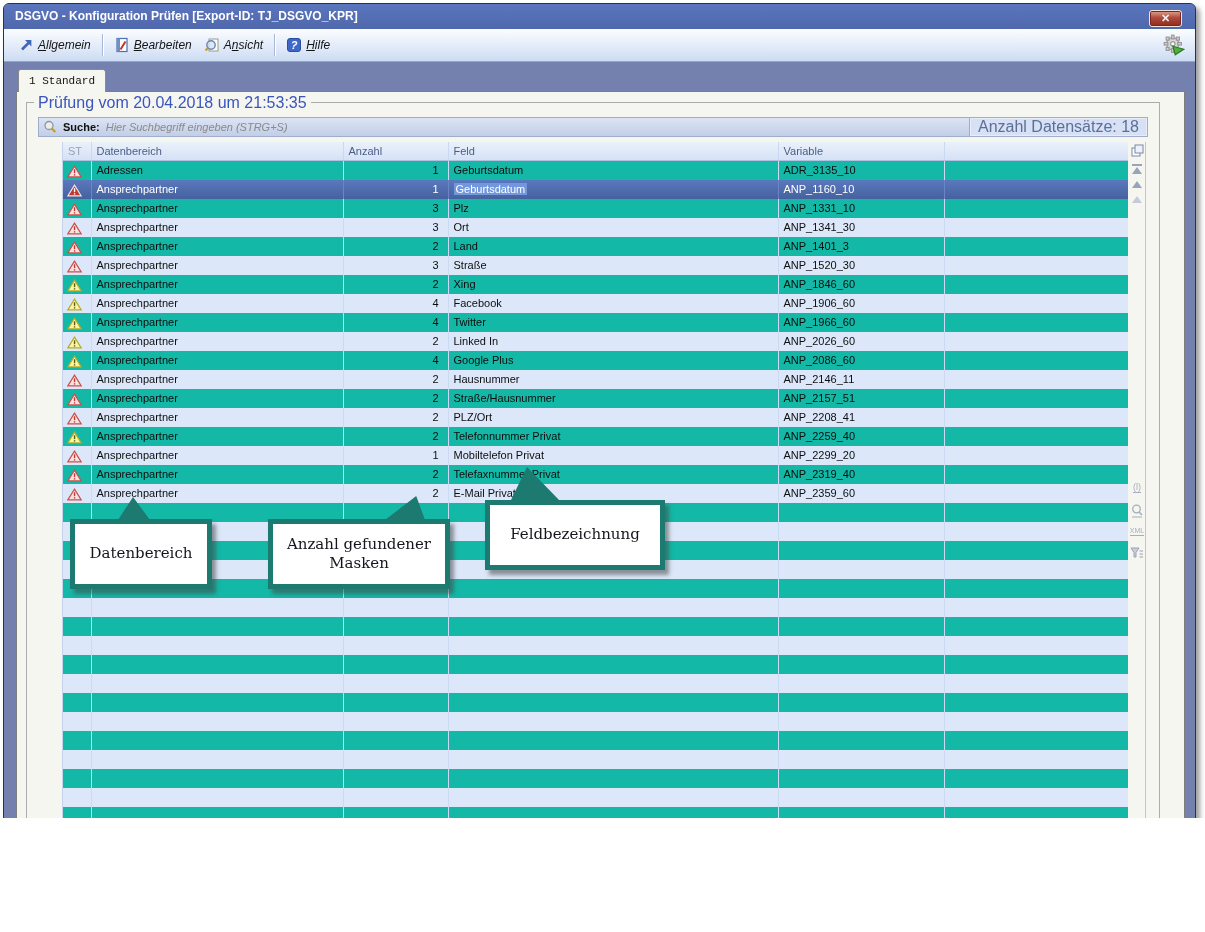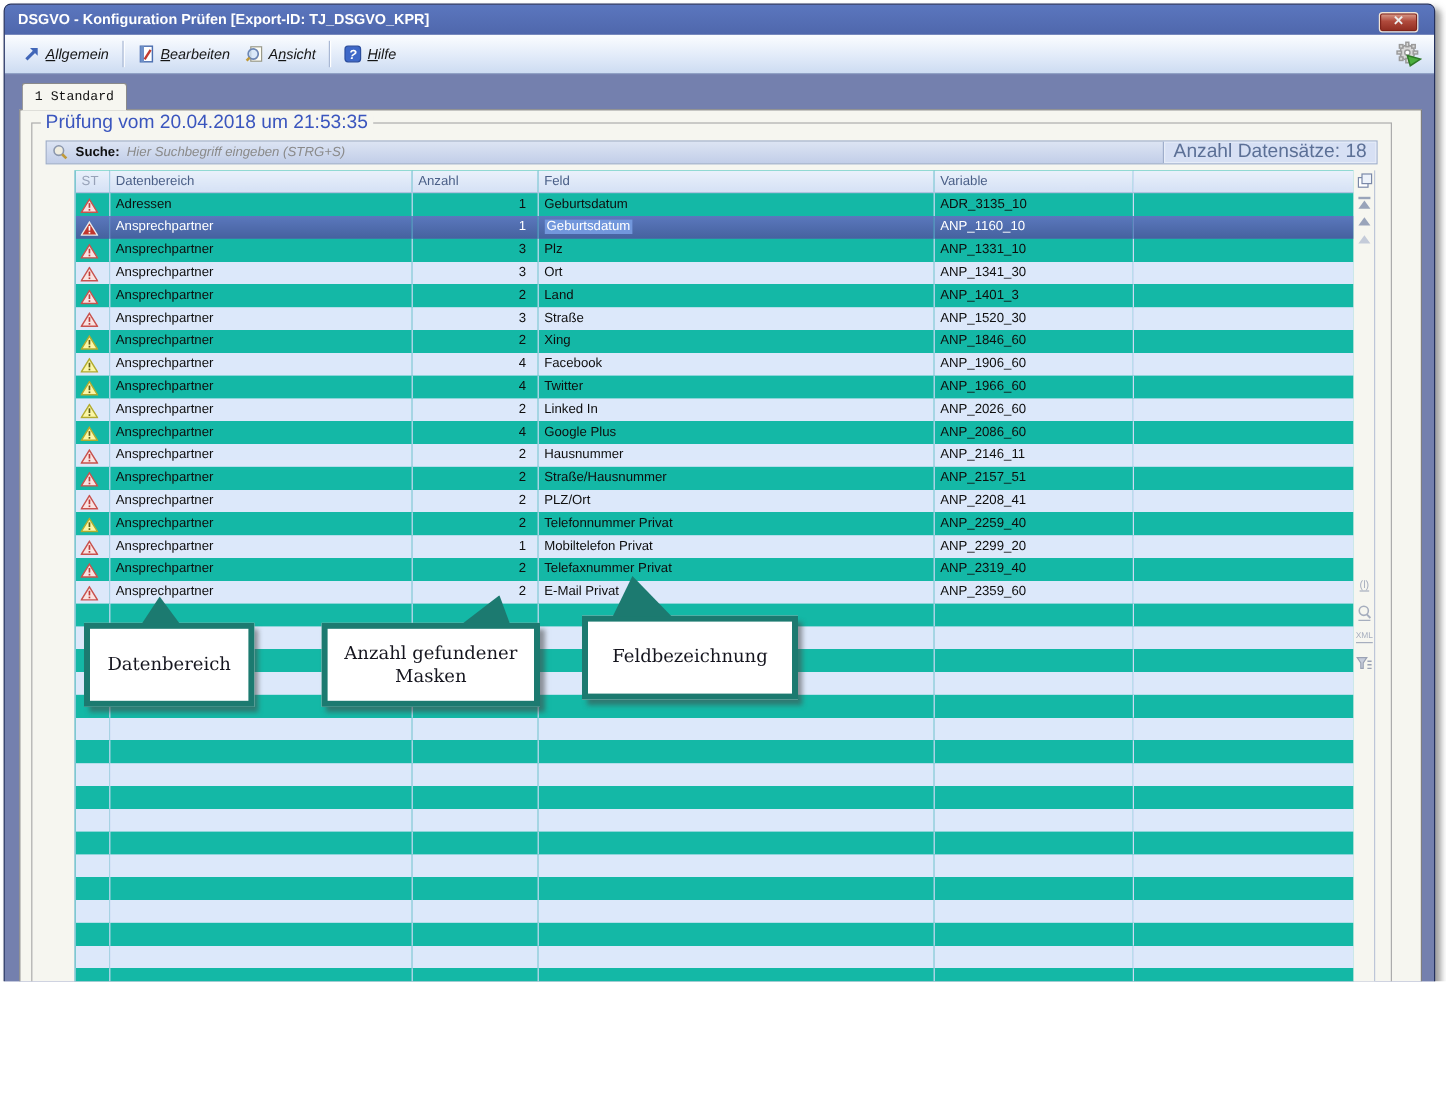--- a/index.html
+++ b/index.html
@@ -122,21 +122,21 @@
     position:absolute; z-index:10;
     background:#fff; border:5px solid var(--callout,#1C7A70);
     box-shadow:4px 5px 4px rgba(70,70,70,.55);
     display:flex; align-items:center; justify-content:center; text-align:center;
     font-family:"DejaVu Serif", serif; font-size:15px; color:#15151E; line-height:1.3;
     padding:4px 8px;
   }
   .callout .tail { position:absolute; background:var(--callout,#1C7A70); }
   .c1 { left:70px;  top:519px; width:142px; height:70px; }
   .c2 { left:268px; top:519px; width:182px; height:70px; }
-  .c3 { left:485px; top:513px; width:180px; height:70px; }
+  .c3 { left:485px; top:500px; width:180px; height:70px; }
   .c4 { left:700px; top:519px; width:181px; height:73px; }
   .c1 .tail { left:43px;  top:-27px; width:32px; height:23px; clip-path:polygon(47% 0,100% 100%,0 100%); }
   .c2 .tail { left:112px; top:-28px; width:40px; height:24px; clip-path:polygon(78% 0,100% 100%,0 100%); }
   .c3 .tail { left:15px;  top:-38px; width:55px; height:34px; clip-path:polygon(40% 0,100% 100%,10% 100%); }
   .c4 .tail { left:47px;  top:-27px; width:40px; height:23px; clip-path:polygon(62% 0,100% 100%,0 100%); }
   u { text-decoration:underline; }
 </style>
 </head>
 <body>
 

